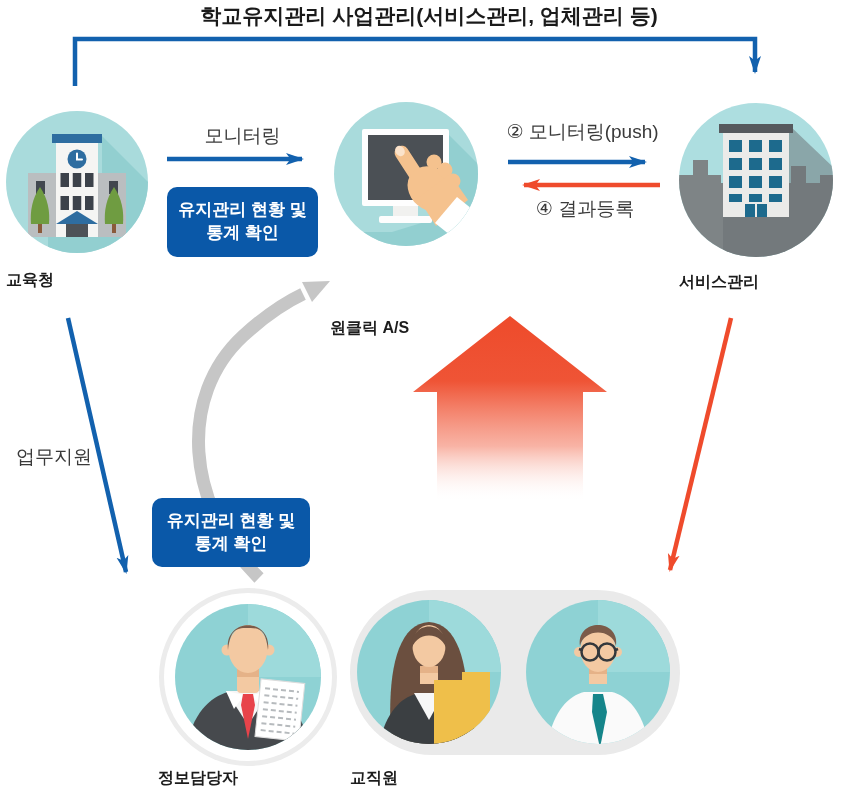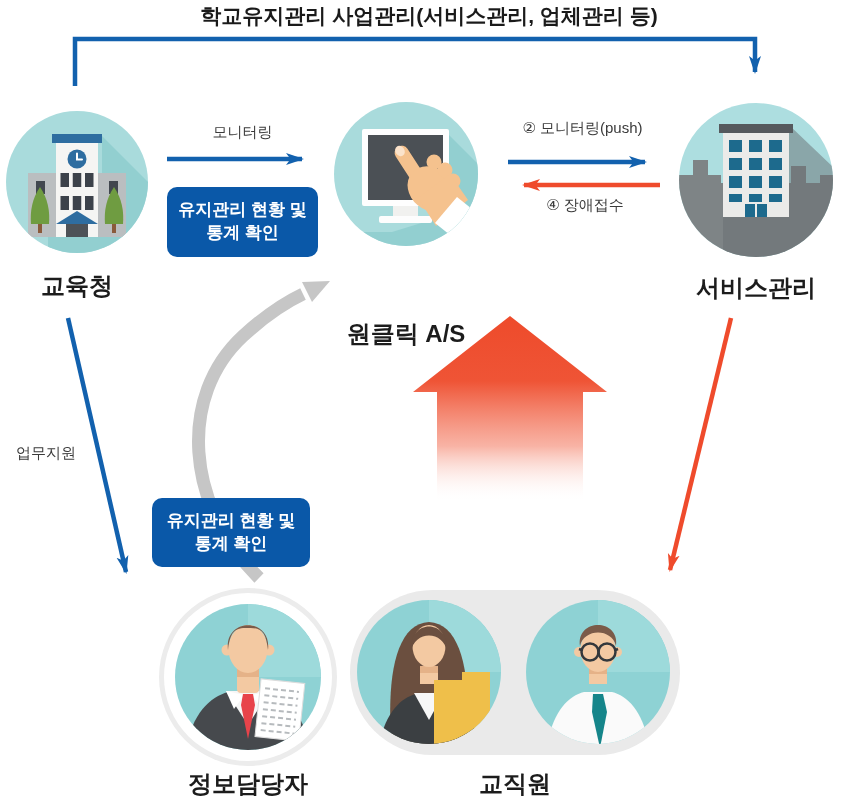--- a/index.html
+++ b/index.html
@@ -1,22 +1,22 @@
 <!DOCTYPE html>
 <html><head>
 <meta charset="utf-8">
 <style>
   html,body{margin:0;padding:0;background:#fff;}
   #stage{position:relative;width:858px;height:797px;background:#ffffff;overflow:hidden;
          font-family:"Liberation Sans","DejaVu Sans",sans-serif;padding-left:16px;}
   .abs{position:absolute;}
   #arrow-layer{position:absolute;left:0;top:0;z-index:1;}
   .icon{z-index:2;}
-  .lbl{z-index:3;color:#3a3a3a;font-size:15px;text-align:center;white-space:nowrap;}
-  .node-lbl{z-index:3;color:#1c1c1c;font-size:24px;font-weight:700;text-align:center;white-space:nowrap;}
+  .lbl{z-index:3;color:#3a3a3a;font-size:19px;text-align:center;white-space:nowrap;}
+  .node-lbl{z-index:3;color:#1c1c1c;font-size:16px;font-weight:700;text-align:left;white-space:nowrap;}
   .bluebox{z-index:3;background:#0a58a8;border-radius:10px;color:#fff;font-size:17px;font-weight:700;
            display:flex;flex-direction:column;justify-content:center;align-items:center;line-height:1.35;text-align:right;}
   .redbox{z-index:3;background:#f04f30;border-radius:9px;color:#fff;font-size:19px;font-weight:700;
           display:flex;justify-content:center;align-items:center;text-align:center;}
   #title{left:0;top:2px;width:858px;text-align:center;font-size:21px;font-weight:700;color:#1a1a1a;z-index:3;}
 </style>
 </head>
 <body>
 
 <div id="stage">
@@ -235,21 +235,21 @@
           <line x1="248.5" y1="61" x2="248.5" y2="61.5"></line>
           <line x1="231.5" y1="60" x2="229" y2="59"></line>
             <line x1="265.5" y1="60" x2="268" y2="59"></line>
         </g>
       </g>
     </svg>
   </div>
 
   <div class="abs lbl" style="left:167px;top:123px;width:151px;">모니터링</div>
   <div class="abs lbl" style="left:500px;top:119px;width:165px;">② 모니터링(push)</div>
-  <div class="abs lbl" style="left:520px;top:196px;width:130px;">④ 장애접수</div>
+  <div class="abs lbl" style="left:520px;top:196px;width:130px;">④ 결과등록</div>
   <div class="abs lbl" style="left:16px;top:444px;">업무지원</div>
 
   <div class="abs bluebox" style="left:167px;top:187px;width:151px;height:70px;">
     <span>유지관리 현황 및</span>
     <span>통계 확인</span>
   </div>
   <div class="abs bluebox" style="left:152px;top:498px;width:158px;height:69px;">
     <span>유지관리 현황 및</span>
     <span>통계 확인</span>
   </div>

